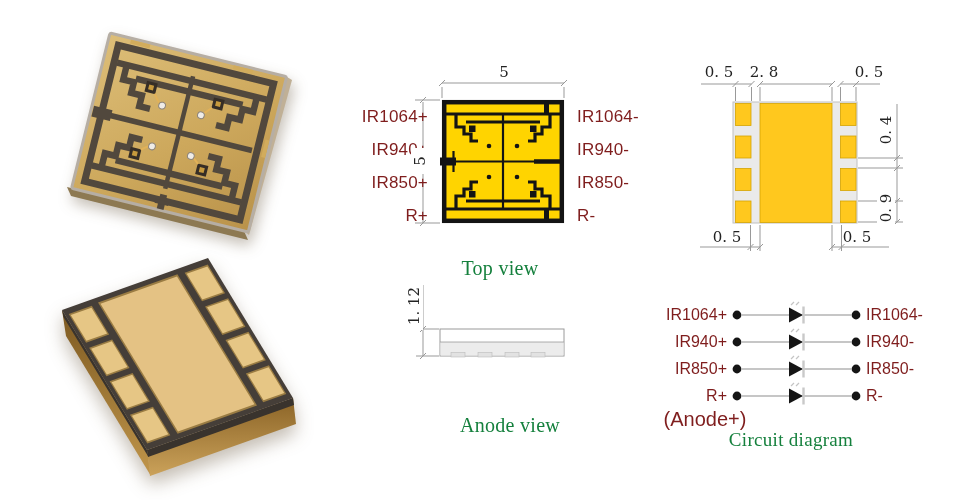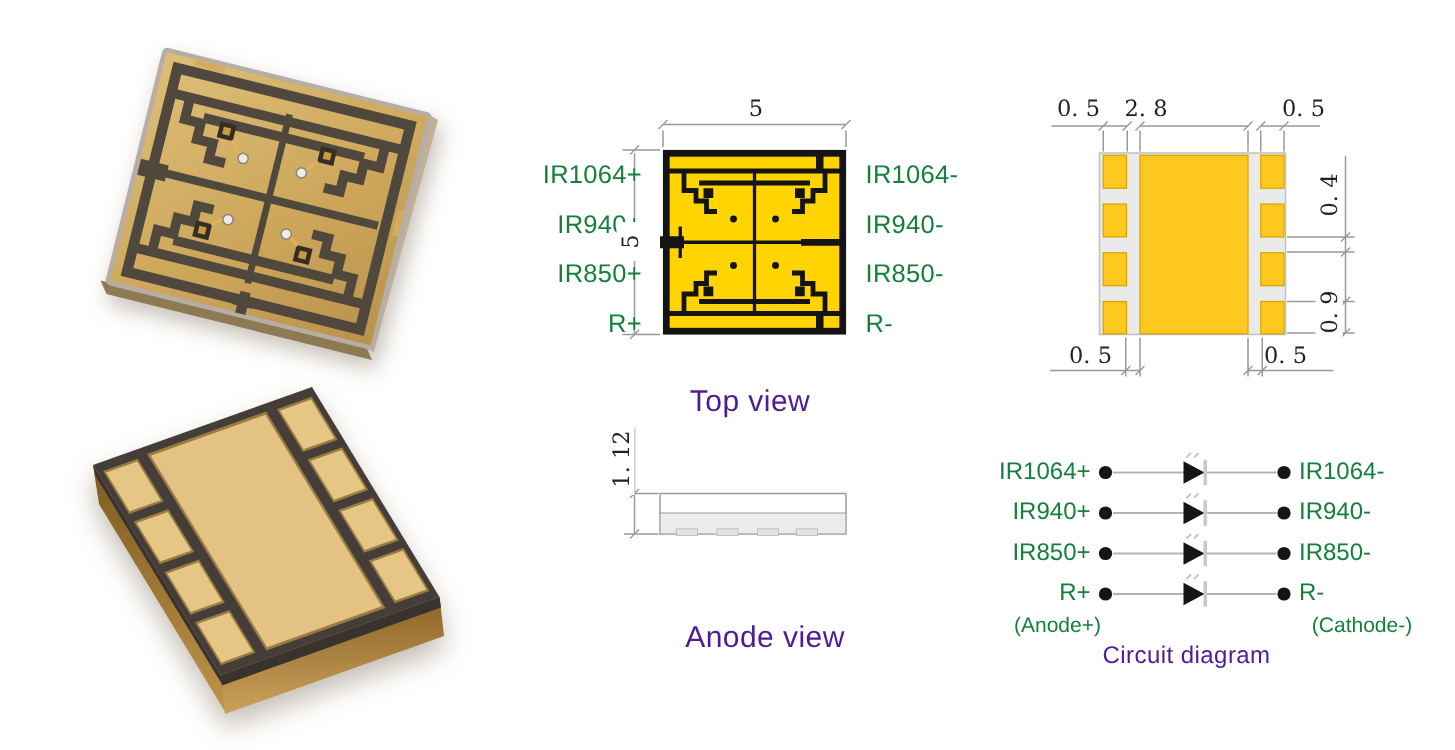--- a/index.html
+++ b/index.html
@@ -1,29 +1,29 @@
 <!DOCTYPE html>
 <html><head>
 <meta charset="utf-8">
 <style>
   html,body{margin:0;padding:0;background:#fff;}
   .canvas{position:relative;width:970px;height:500px;background:#ffffff;overflow:hidden;
           font-family:"Liberation Sans",sans-serif;}
   svg.layer{position:absolute;left:0;top:0;width:970px;height:500px;}
-  .txt{position:absolute;color:#15803d;white-space:nowrap;z-index:5;}
+  .txt{position:absolute;color:#7f1d1d;white-space:nowrap;z-index:5;}
   .pin{font-size:17px;line-height:22px;letter-spacing:0.2px;}
   .pin-left{width:130px;text-align:right;}
   .pin-right{width:130px;text-align:left;}
   .dim{font-family:"DejaVu Serif",serif;font-size:15px;color:#222;text-align:center;}
   .dim-rot{transform:rotate(-90deg);transform-origin:center center;background:#fff;padding:0 1px;}
-  .caption{font-size:20px;color:#4c1d95;text-align:center;letter-spacing:0.3px;}
+  .caption{font-size:20px;color:#15803d;text-align:center;letter-spacing:0.3px;font-family:Liberation Serif, serif;}
   .circ-lbl{font-size:16px;line-height:20px;}
   .circ-left{width:110px;text-align:right;}
   .circ-right{width:120px;text-align:left;}
-  .circ-sub{font-size:14px;text-align:center;}
+  .circ-sub{font-size:20px;text-align:center;}
   .photo-shadow1{filter:drop-shadow(3px 7px 7px rgba(70,50,20,0.30));}
   .photo-shadow2{filter:drop-shadow(0px 9px 9px rgba(70,50,20,0.32));}
 </style>
 </head>
 <body>
 
 <div class="canvas">
 
   <svg class="layer" viewBox="0 0 970 500">
     <defs>
@@ -297,16 +297,15 @@
 
   <div class="txt circ-lbl circ-left" style="left:617px;top:305px;">IR1064+</div>
   <div class="txt circ-lbl circ-left" style="left:617px;top:332px;">IR940+</div>
   <div class="txt circ-lbl circ-left" style="left:617px;top:359px;">IR850+</div>
   <div class="txt circ-lbl circ-left" style="left:617px;top:386px;">R+</div>
   <div class="txt circ-lbl circ-right" style="left:866px;top:305px;">IR1064-</div>
   <div class="txt circ-lbl circ-right" style="left:866px;top:332px;">IR940-</div>
   <div class="txt circ-lbl circ-right" style="left:866px;top:359px;">IR850-</div>
   <div class="txt circ-lbl circ-right" style="left:866px;top:386px;">R-</div>
   <div class="txt circ-sub" style="left:645px;top:408px;width:120px;">(Anode+)</div>
-  <div class="txt circ-sub" style="left:847px;top:408px;width:122px;">(Cathode-)</div>
-  <div class="txt caption" style="left:711px;top:429px;width:160px;font-size:16px;">Circuit diagram</div>
+  <div class="txt caption" style="left:711px;top:429px;width:160px;font-size:19px;">Circuit diagram</div>
 
 </div>
 
 </body></html>

